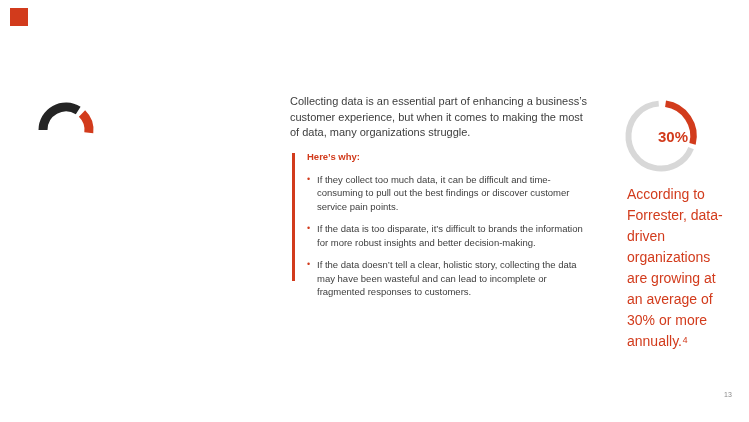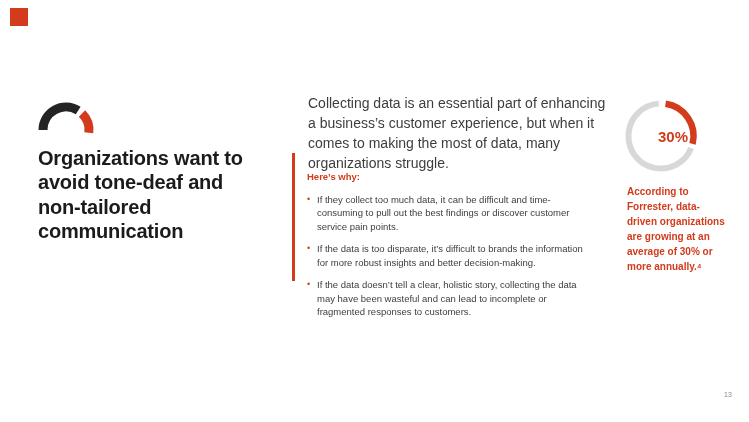--- a/index.html
+++ b/index.html
@@ -36,24 +36,24 @@
     width: 208px;
     font-size: 20px;
     font-weight: 700;
     letter-spacing: -0.2px;
     line-height: 1.22;
     color: #1b1b1b;
   }
 
   .intro {
     position: absolute;
-    left: 308px;
+    left: 290px;
     top: 94px;
     width: 302px;
-    font-size: 14px;
+    font-size: 11px;
     line-height: 1.42;
     color: #3d3d3d;
   }
 
   .reasons {
     position: absolute;
     left: 292px;
     top: 151px;
     width: 300px;
     display: flex;
@@ -67,21 +67,20 @@
     height: 128px;
   }
 
   .reasons-content { margin-left: 12px; width: 285px; }
 
   .reasons-heading {
     font-size: 9.5px;
     font-weight: 700;
     color: #d23b1c;
     margin-bottom: 11px;
-    margin-top: 20px;
   }
 
   .reasons-list { list-style: none; }
 
   .reasons-list li {
     position: relative;
     padding-left: 10px;
     font-size: 9.5px;
     line-height: 1.42;
     color: #3d3d3d;
@@ -128,22 +127,22 @@
     font-size: 15px;
     font-weight: 700;
     color: #d23b1c;
   }
 
   .stat-caption {
     position: absolute;
     left: 627px;
     top: 184px;
     width: 101px;
-    font-size: 10px;
-    font-weight: 700;
+    font-size: 14px;
+    font-weight: 400;
     line-height: 1.5;
     color: #d23b1c;
   }
 
   .page-number {
     position: absolute;
     left: 718px;
     top: 391px;
     width: 20px;
     text-align: center;
@@ -156,21 +155,20 @@
 
 <div class="slide">
 
   <div class="corner-square"></div>
 
   <svg class="gauge-icon" width="64" height="52" viewBox="0 0 64 52">
     <path d="M 9 36 A 23 23 0 0 1 44.2 16.5" fill="none" stroke="#242424" stroke-width="9" stroke-linecap="butt"></path>
     <path d="M 48.0 19.5 A 23 23 0 0 1 54.8 38.8" fill="none" stroke="#d23b1c" stroke-width="9" stroke-linecap="butt"></path>
   </svg>
 
-  <h1 class="slide-title">Organizations want to avoid tone-deaf and non-tailored communication</h1>
 
   <p class="intro">Collecting data is an essential part of enhancing a business’s customer experience, but when it comes to making the most of data, many organizations struggle.</p>
 
   <div class="reasons">
     <div class="red-rule"></div>
     <div class="reasons-content">
       <div class="reasons-heading">Here’s why:</div>
       <ul class="reasons-list">
         <li>
           <span class="bullet-dot">•</span>

